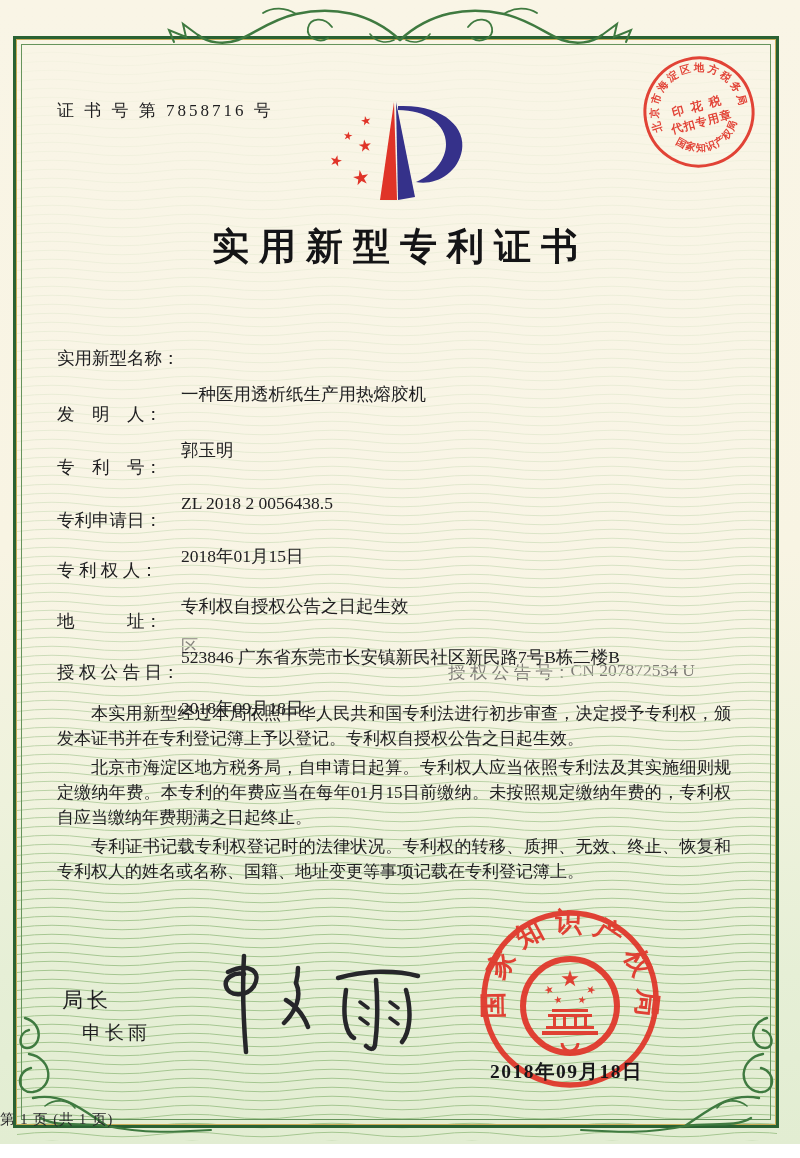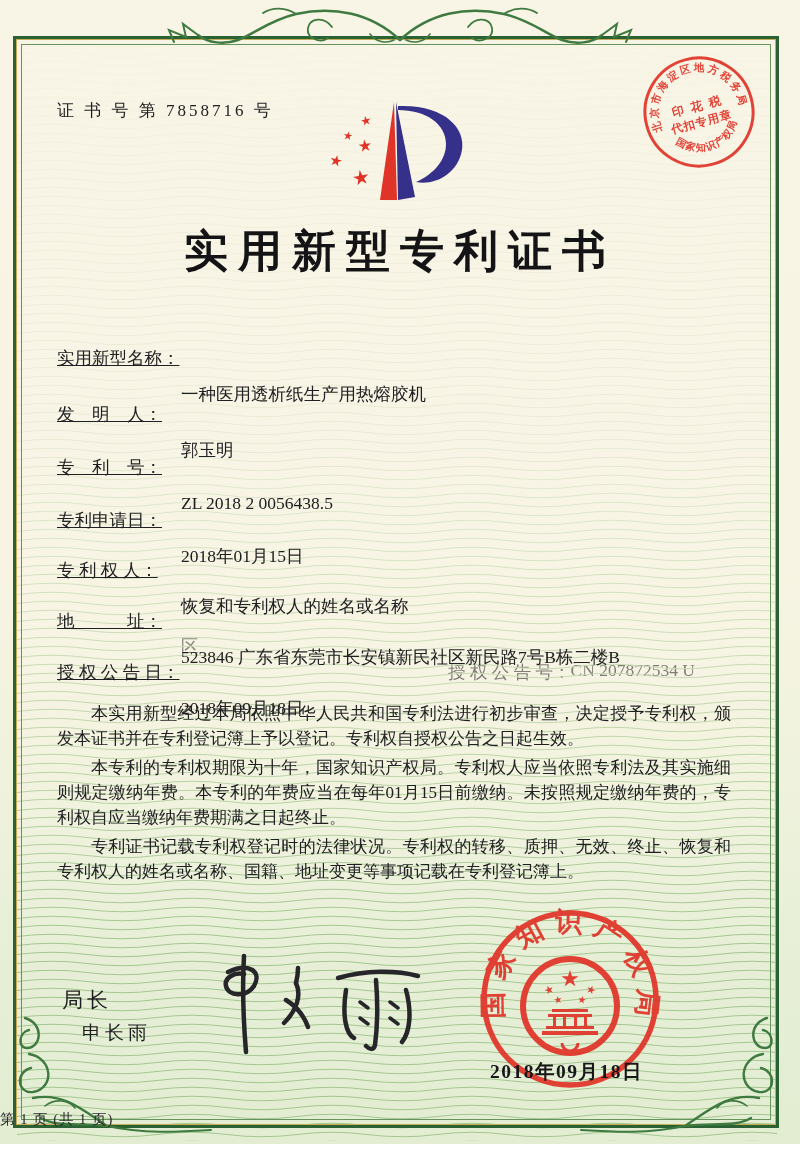--- a/index.html
+++ b/index.html
@@ -7,24 +7,24 @@
   .paper{position:relative;width:800px;height:1144px;overflow:hidden;
     background:linear-gradient(180deg,#f9f5e6 0%,#f8f4e3 48%,#eef2dc 70%,#e6efd6 85%,#e2edd2 100%);}
   .waves{position:absolute;left:17px;top:41px;z-index:1;}
   .fade{position:absolute;left:17px;top:41px;width:760px;height:1100px;z-index:2;
     background:linear-gradient(180deg,rgba(249,245,230,.95) 0%,rgba(249,245,230,.8) 35%,rgba(249,245,230,.35) 62%,rgba(249,245,230,0) 82%);}
   .frame-outer{position:absolute;left:13px;top:36px;right:21px;bottom:16px;border:3px solid #2a6233;
     box-shadow:inset 0 0 0 1px #c9ab56;z-index:3;}
   .frame-inner{position:absolute;left:21px;top:44px;right:29px;bottom:24px;border:1px solid #66945c;z-index:3;}
   .abs{position:absolute;z-index:4;}
   .cert-no{left:57px;top:99px;font-size:17px;letter-spacing:3px;color:#1e1e20;}
-  .title{left:0;top:222px;width:100%;text-align:center;font-size:44px;font-weight:bold;
+  .title{left:0;top:222px;width:100%;text-align:center;font-size:37px;font-weight:bold;
     letter-spacing:10px;color:#141416;}
   .frow{position:absolute;left:57px;display:flex;font-size:17.5px;color:#202022;line-height:24px;}
-  .flabel{width:124px;flex:none;text-decoration:underline;}
+  .flabel{width:124px;flex:none;}
   .fvalue{white-space:nowrap;margin-top:36px;}
   .addr2{position:absolute;left:181px;top:634px;font-size:17.5px;color:#202022;}
   .grant-right{position:absolute;left:448px;top:660px;display:flex;font-size:17.5px;color:#202022;}
   .paras{left:57px;top:701px;width:690px;font-size:17px;line-height:25px;color:#202022;text-align:justify;}
   .paras p{margin:0 16px 4px 0;text-indent:2em;}
   .director{left:62px;top:986px;font-size:21px;color:#1c1c1e;letter-spacing:4px;}
   .director-name{left:62px;top:1020px;font-size:19px;color:#1c1c1e;letter-spacing:4px;margin-left:20px;}
   .seal-date{left:490px;top:1058px;font-size:19.5px;font-weight:bold;color:#17171a;letter-spacing:1.5px;z-index:5;}
   .footer{left:0;top:1110px;width:100%;text-align:left;font-size:14.5px;color:#2a2a2c;letter-spacing:1px;}
   .tax-stamp{left:640px;top:53px;width:118px;height:118px;transform:rotate(-15deg);z-index:5;opacity:.92;}
@@ -128,39 +128,39 @@
   <div class="frow abs" style="top:455px">
     <span class="flabel">专　利　号：</span>
     <span class="fvalue">ZL 2018 2 0056438.5</span>
   </div>
   <div class="frow abs" style="top:508px">
     <span class="flabel">专利申请日：</span>
     <span class="fvalue">2018年01月15日</span>
   </div>
   <div class="frow abs" style="top:558px">
     <span class="flabel">专 利 权 人：</span>
-    <span class="fvalue">恢复和专利权人的姓名或名称</span>
+    <span class="fvalue">专利权自授权公告之日起生效</span>
   </div>
   <div class="frow abs" style="top:609px">
     <span class="flabel">地　　　址：</span>
     <span class="fvalue">523846 广东省东莞市长安镇新民社区新民路7号B栋二楼B</span>
   </div>
   <div class="addr2">区</div>
   <div class="frow abs" style="top:660px">
     <span class="flabel">授 权 公 告 日：</span>
     <span class="fvalue">2018年09月18日</span>
   </div>
   <div class="grant-right">
     <span>授 权 公 告 号：</span>
     <span>CN 207872534 U</span>
   </div>
 
   <div class="abs paras">
     <p>本实用新型经过本局依照中华人民共和国专利法进行初步审查，决定授予专利权，颁发本证书并在专利登记簿上予以登记。专利权自授权公告之日起生效。</p>
-    <p>本专利的专利权期限为十年，国家知识产权局。专利权人应当依照专利法及其实施细则规定缴纳年费。本专利的年费应当在每年01月15日前缴纳。未按照规定缴纳年费的，专利权自应当缴纳年费期满之日起终止。</p>
+    <p>北京市海淀区地方税务局，自申请日起算。专利权人应当依照专利法及其实施细则规定缴纳年费。本专利的年费应当在每年01月15日前缴纳。未按照规定缴纳年费的，专利权自应当缴纳年费期满之日起终止。</p>
     <p>专利证书记载专利权登记时的法律状况。专利权的转移、质押、无效、终止、恢复和专利权人的姓名或名称、国籍、地址变更等事项记载在专利登记簿上。</p>
   </div>
 
   <div class="abs director">局长</div>
   <div class="abs director-name">申长雨</div>
 
   <svg class="abs sig" viewBox="0 0 230 105">
     <g stroke="#26262a" stroke-width="4.5" fill="none" stroke-linecap="round">
       <path d="M28,22 C50,12 62,22 54,36 C46,48 28,46 26,36 C24,28 34,22 44,24"></path>
       <path d="M44,6 C42,40 44,78 46,102"></path>

